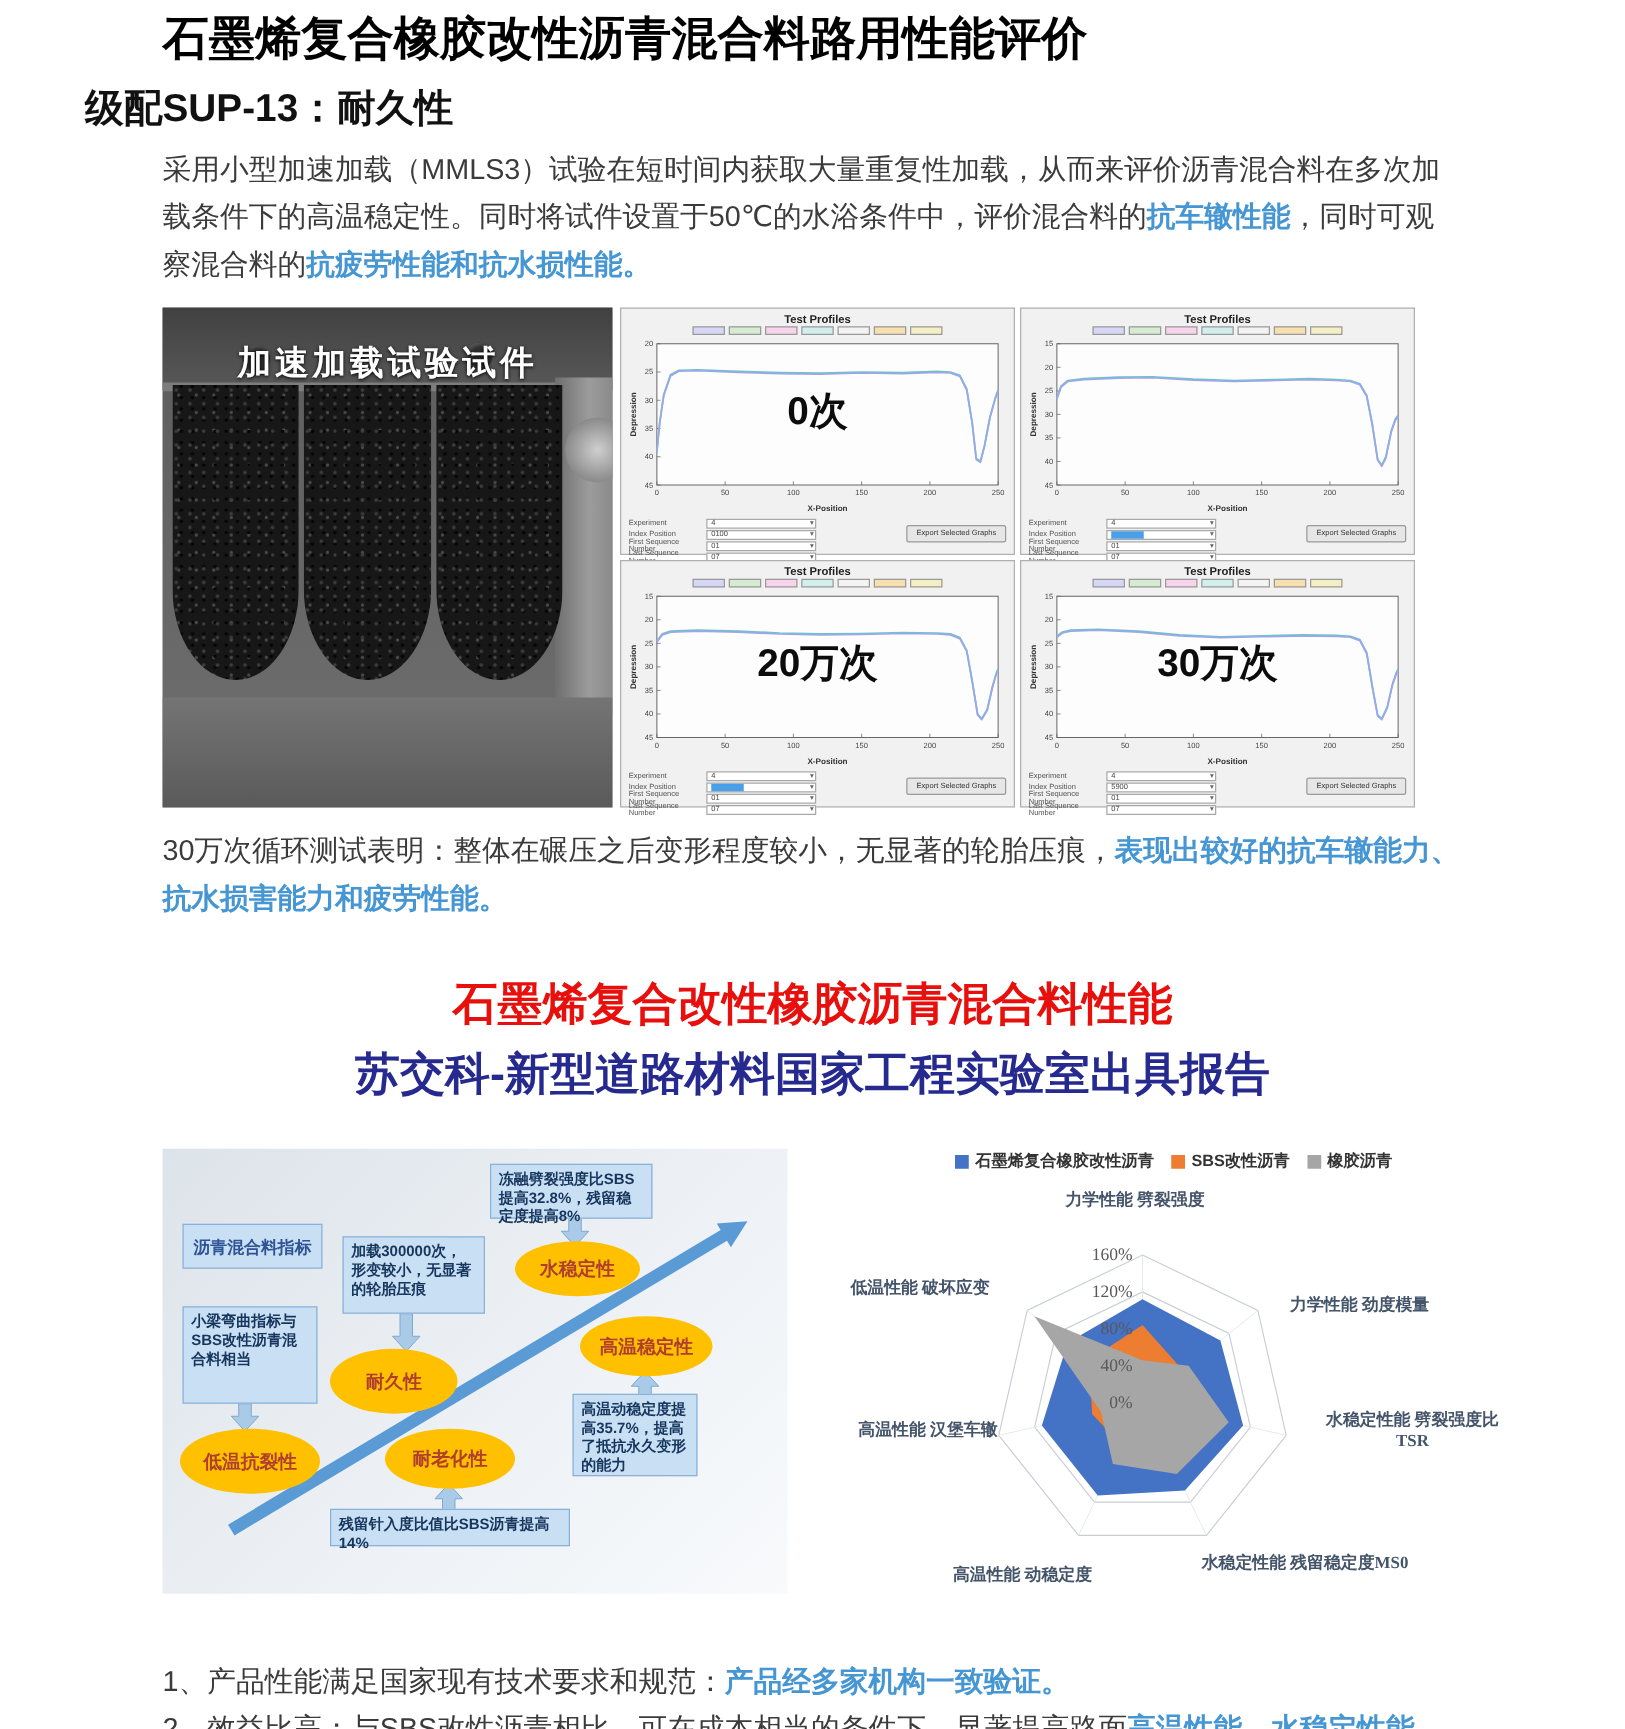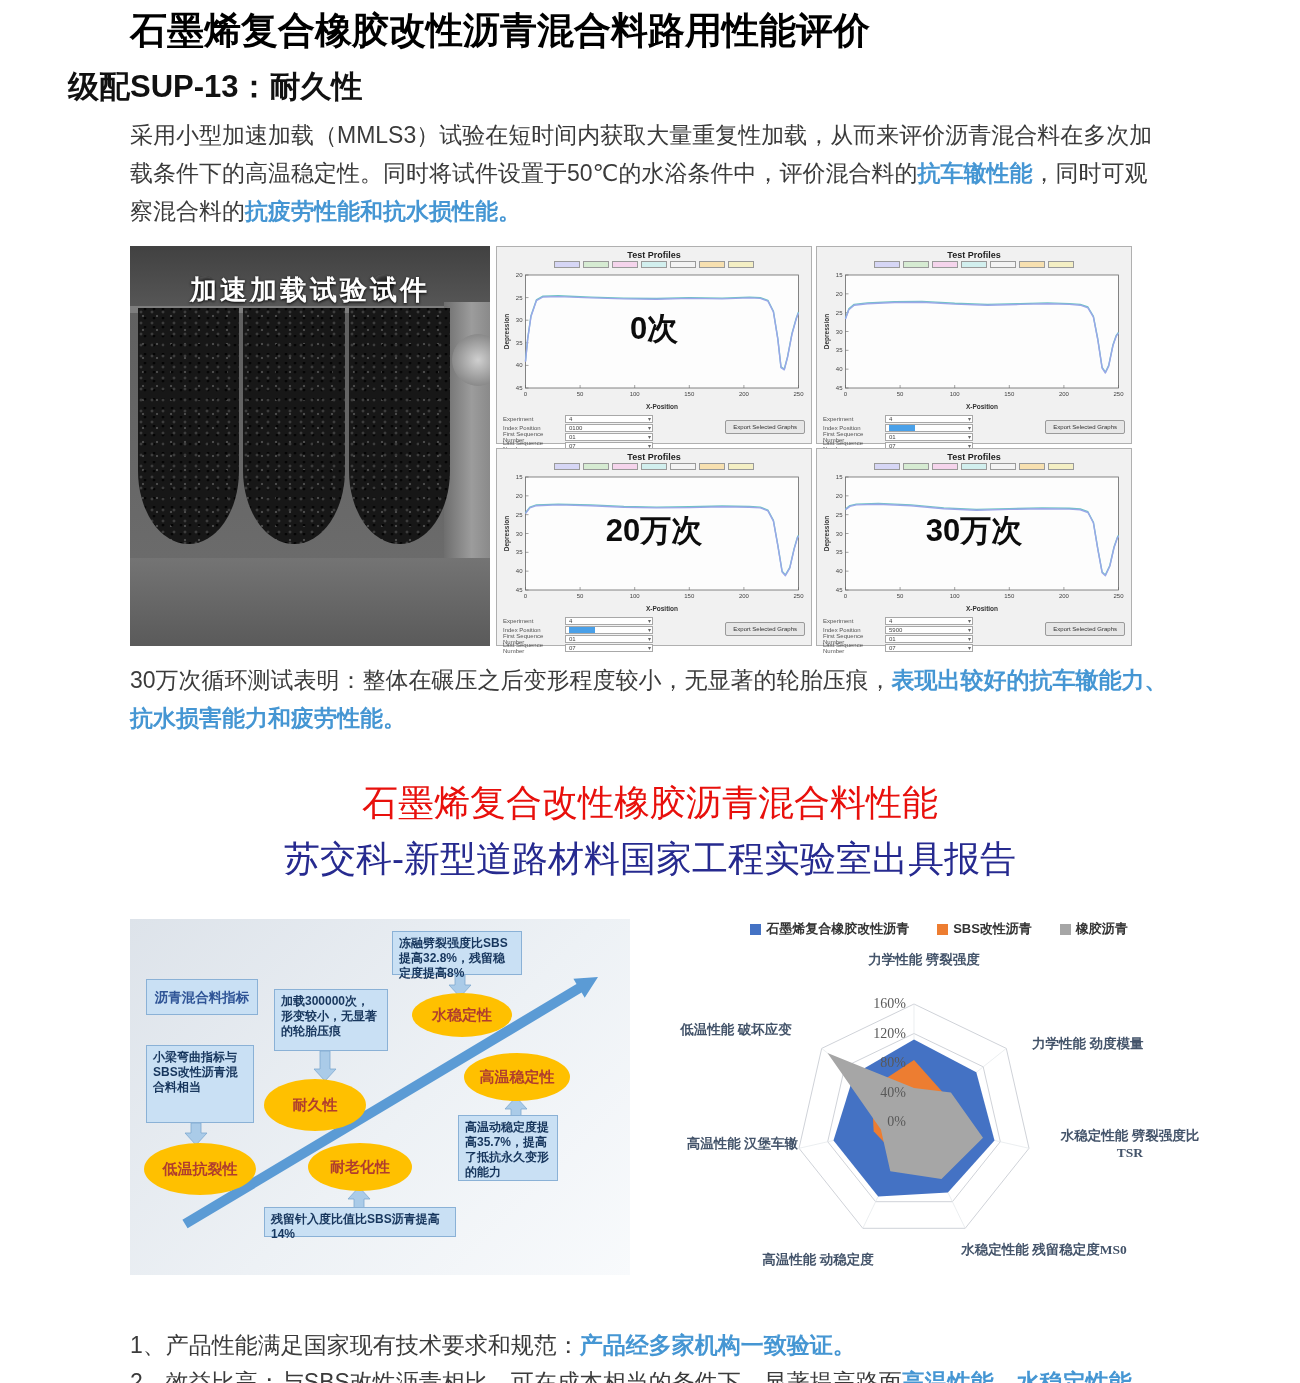--- a/index.html
+++ b/index.html
@@ -4,21 +4,21 @@
 <style>
   html,body{margin:0;padding:0;background:#ffffff;}
   body{width:1300px;font-family:"Liberation Sans","DejaVu Sans",sans-serif;color:#3a3a3a;}
   .page{position:relative;width:1300px;}
 
   
   .h1{margin:6px 0 6px 130px;font-size:37px;font-weight:bold;color:#000000;}
   .h2{margin:10px 0 8px 68px;font-size:31px;font-weight:bold;color:#111;}
   .body-text{margin:6px 130px 0 130px;font-size:23px;line-height:38px;color:#3b3b3b;}
   .hl{color:#4596d3;font-weight:bold;}
-  .mid-title{width:100%;text-align:center;font-size:36px;font-weight:normal;line-height:52px;}
+  .mid-title{width:100%;text-align:center;font-size:36px;font-weight:bold;line-height:52px;}
   .mid-title.red{color:#e8100c;margin-top:40px;}
   .mid-title.navy{color:#262a8f;margin-top:4px;}
 
   
   .figure-row{display:flex;gap:6px;margin:16px 0 0 130px;}
   .photo{position:relative;width:360px;height:400px;background:linear-gradient(#5d5d5d,#6f6f6f);overflow:hidden;flex:none;}
   .machine-top{position:absolute;top:0;left:0;right:0;height:66px;background:linear-gradient(#414141,#585858);}
   .machine-seam{position:absolute;top:60px;left:0;right:0;height:7px;background:#7d7d7d;}
   .bolt{position:absolute;width:22px;height:22px;border-radius:50%;background:#2e2e2e;box-shadow:inset 2px 2px 3px #555;}
   .bolt.b1{left:64px;top:30px;} .bolt.b2{left:242px;top:28px;}
@@ -62,26 +62,26 @@
   .fbox.penetration{left:134px;top:288px;width:192px;height:30px;}
   .fbox.rutting{left:328px;top:196px;width:100px;height:66px;}
   .ellipse{position:absolute;z-index:2;background:#ffc000;border-radius:50%;display:flex;align-items:center;justify-content:center;color:#b03e2d;font-weight:bold;font-size:15px;}
   .ellipse.water{left:282px;top:74px;width:100px;height:44px;}
   .ellipse.durability{left:134px;top:160px;width:102px;height:52px;}
   .ellipse.hightemp{left:334px;top:134px;width:106px;height:48px;}
   .ellipse.lowtemp{left:14px;top:224px;width:112px;height:52px;}
   .ellipse.aging{left:178px;top:224px;width:104px;height:48px;}
 
   .radar{position:relative;width:566px;height:382px;flex:none;}
-  .radar-legend{display:flex;justify-content:center;gap:28px;height:20px;align-items:center;}
+  .radar-legend{display:flex;justify-content:center;gap:14px;height:20px;align-items:center;}
   .rleg-item{display:flex;align-items:center;gap:5px;font-size:13px;font-weight:bold;color:#333;}
   .rleg-swatch{display:inline-block;width:11px;height:11px;}
   #radar-svg{position:absolute;left:0;top:26px;}
   .rlab{position:absolute;font-family:"Liberation Serif","DejaVu Serif",serif;font-weight:600;font-size:13.5px;color:#44546a;line-height:17px;z-index:3;}
-  .rlab0{left:168px;top:32px;width:200px;text-align:center;}
+  .rlab0{left:152px;top:32px;width:200px;text-align:center;}
   .rlab1{left:376px;top:116px;width:170px;text-align:left;}
   .rlab2{left:398px;top:208px;width:152px;text-align:center;}
   .rlab3{left:300px;top:322px;width:176px;text-align:center;}
   .rlab4{left:72px;top:332px;width:180px;text-align:center;}
   .rlab5{left:-6px;top:216px;width:148px;text-align:right;}
   .rlab6{left:2px;top:102px;width:156px;text-align:center;}
 
   .conclusions{margin-top:26px;font-size:23px;line-height:37px;}
 </style>
 </head>

